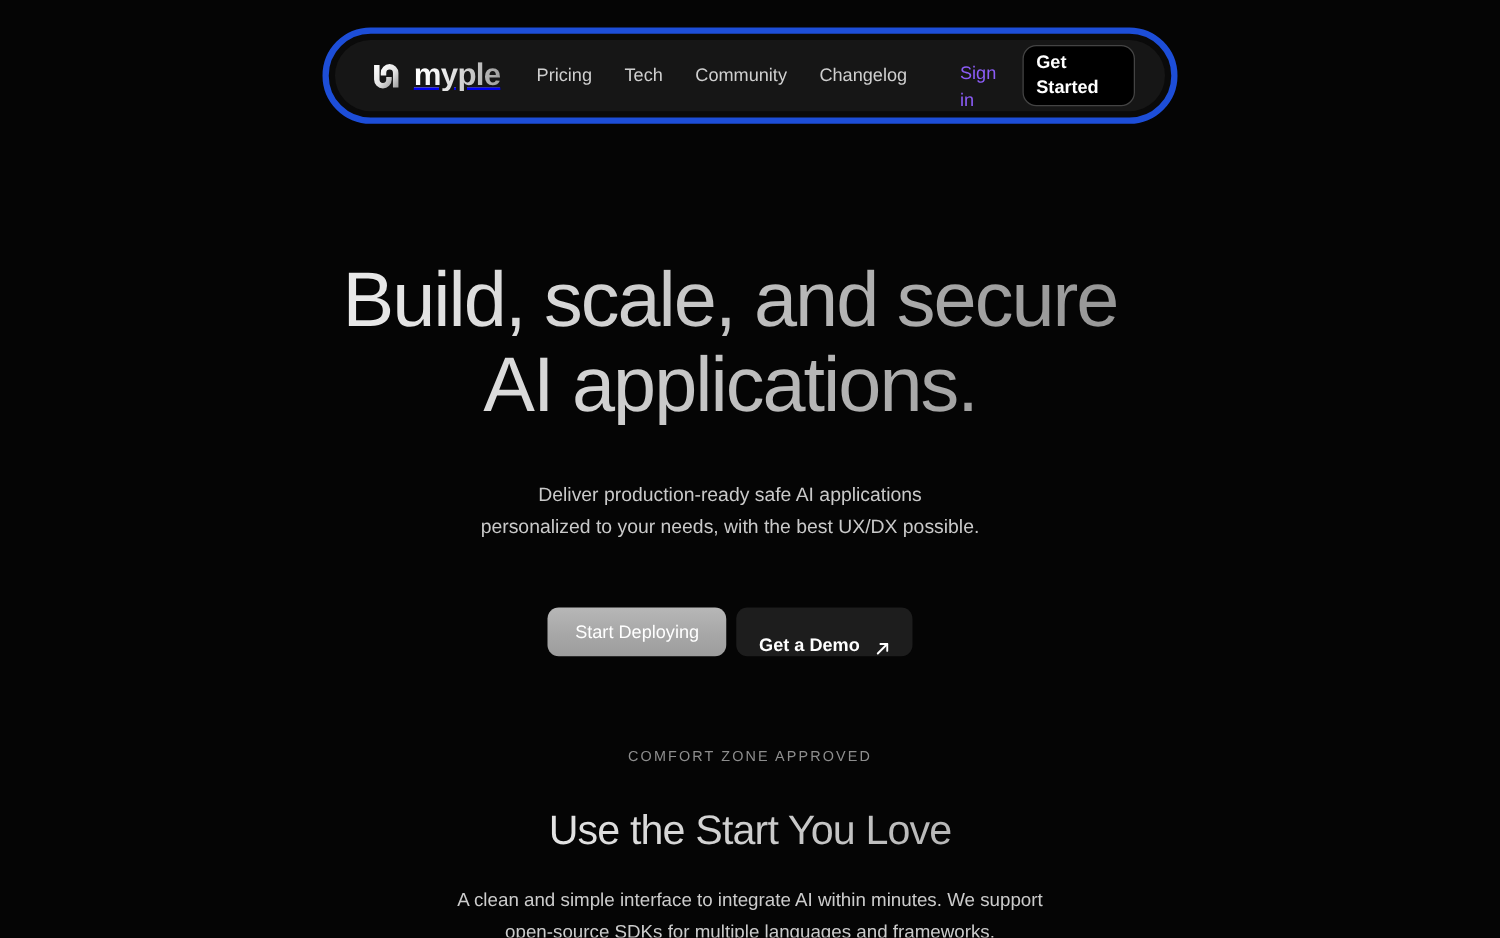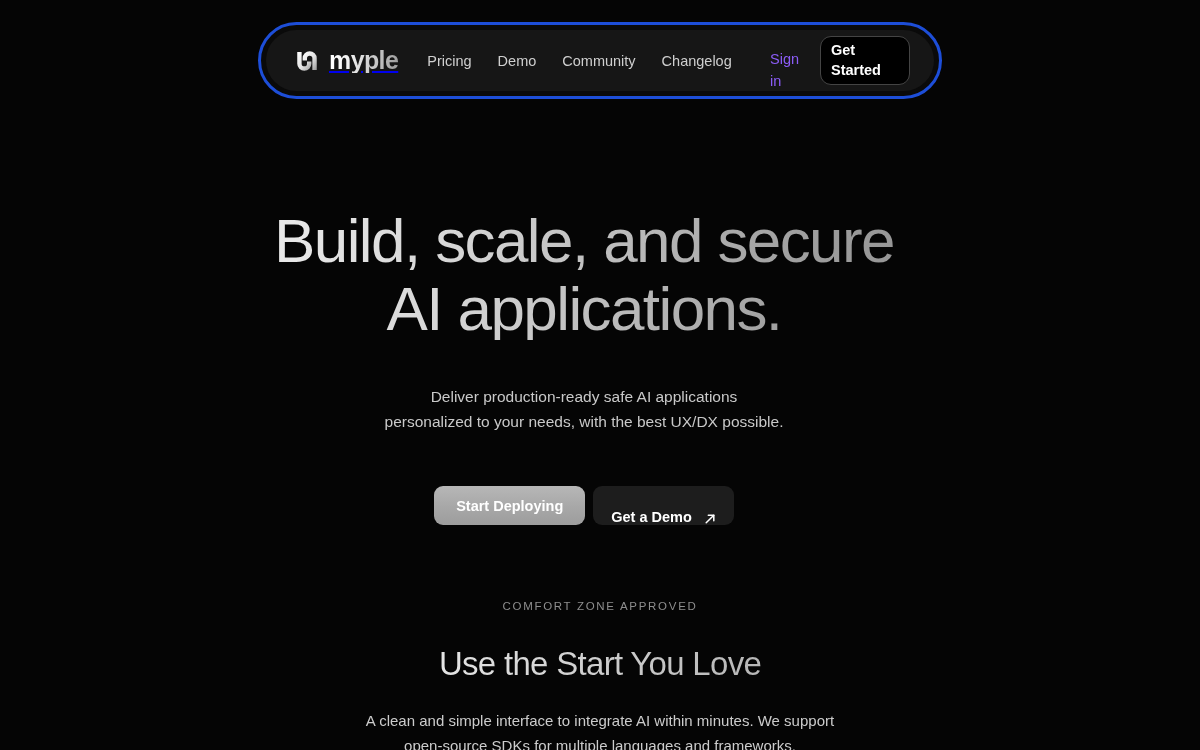--- a/index.html
+++ b/index.html
@@ -21,21 +21,21 @@
 
   
   .nav-wrap {
     position: absolute;
     top: 22px;
     left: 50%;
     transform: translateX(-50%);
     width: 684px;
     height: 77px;
     border-radius: 999px;
-    border: 3px solid #1d4ed8;
+    border: 5px solid #1d4ed8;
     background: #0a0a0a;
     padding: 5px;
     display: flex;
   }
 
   .nav-inner {
     width: 100%;
     height: 100%;
     border-radius: 999px;
     background: #161616;
@@ -165,21 +165,21 @@
   }
 
   .btn-primary {
     height: 39px;
     padding: 0 22px;
     border: none;
     border-radius: 9px;
     background: linear-gradient(180deg, #b7b7b7 0%, #a7a7a7 55%, #9d9d9d 100%);
     color: #ffffff;
     font-size: 14.5px;
-    font-weight: 700;
+    font-weight: 400;
     font-family: inherit;
     cursor: pointer;
   }
 
   .btn-secondary {
     height: 39px;
     padding: 0 18px;
     border: none;
     border-radius: 9px;
     background: #1d1d1d;
@@ -250,21 +250,21 @@
           </linearGradient>
         </defs>
         <path d="M4 5 h5.4 v14.3 a3.3 3.3 0 0 0 6.6 0 v-2.6 h5.4 v2.6 a8.7 8.7 0 0 1 -17.4 0 z" fill="url(#markGrad)"></path>
         <path d="M28 27 h-5.4 v-14.3 a3.3 3.3 0 0 0 -6.6 0 v2.6 h-5.4 v-2.6 a8.7 8.7 0 0 1 17.4 0 z" fill="url(#markGrad)"></path>
       </svg>
       <span class="brand-text">myple</span>
     </a>
 
     <nav class="nav-links">
       <a class="nav-link" href="#">Pricing</a>
-      <a class="nav-link" href="#">Demo</a>
+      <a class="nav-link" href="#">Tech</a>
       <a class="nav-link" href="#">Community</a>
       <a class="nav-link" href="#">Changelog</a>
     </nav>
 
     <div class="nav-spacer"></div>
 
     <div class="nav-right">
       <a class="signin" href="#">Sign in</a>
       <button class="get-started">Get Started</button>
     </div>

